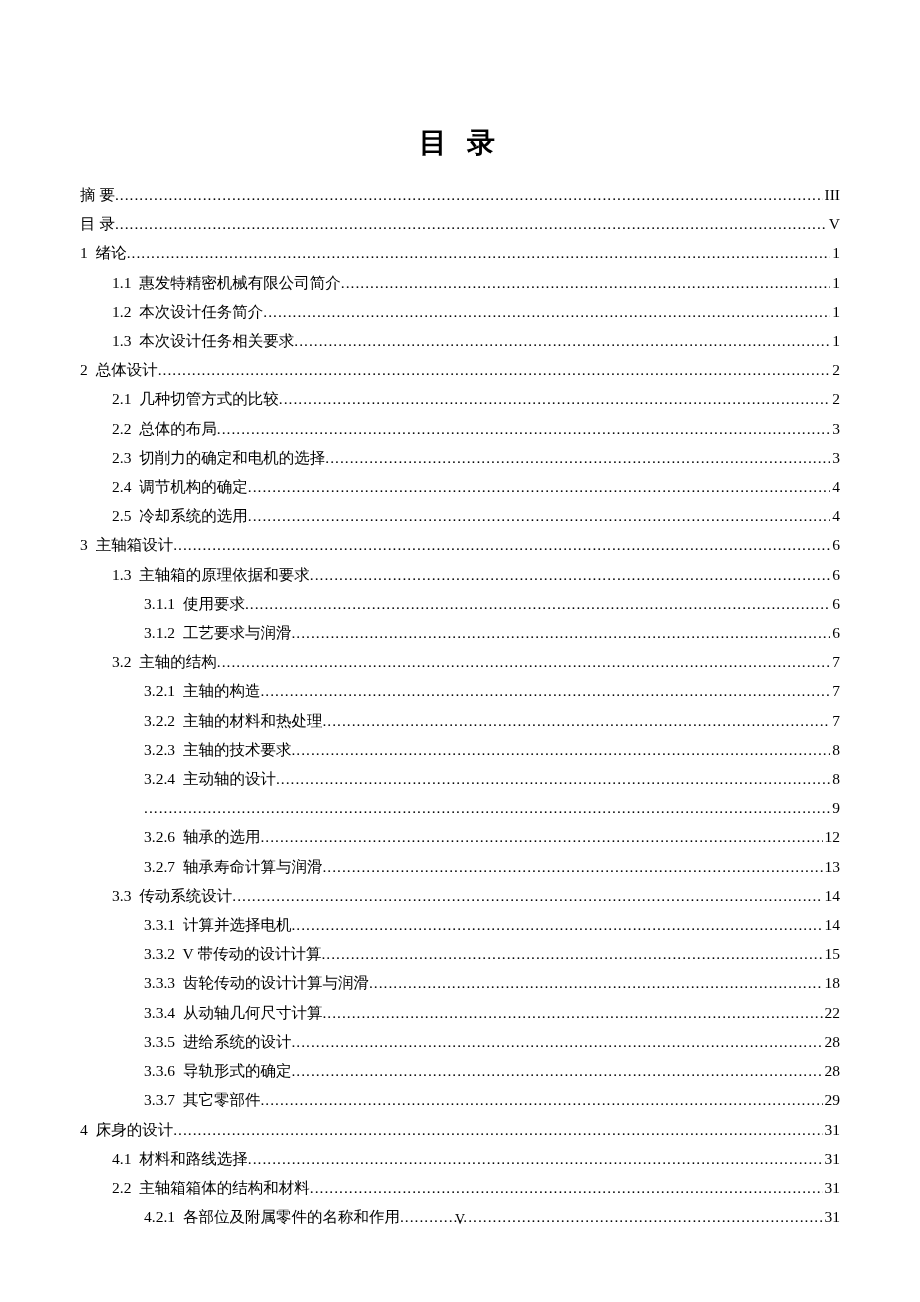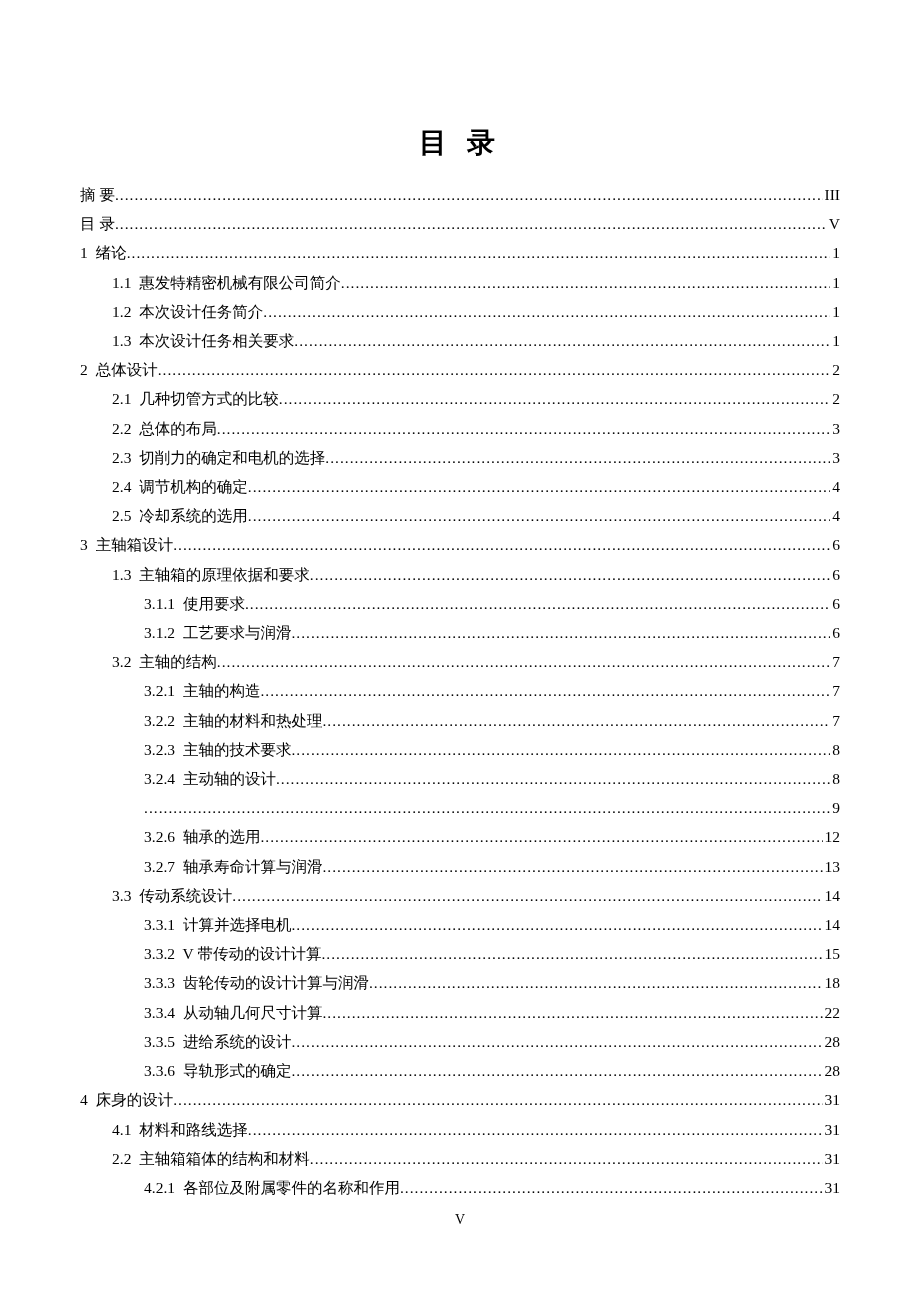--- a/index.html
+++ b/index.html
@@ -204,20 +204,26 @@
         <span> </span>
         <span class="toc-dots"></span>
         <span class="toc-page">28</span>
       </div>
       <div class="toc-line lvl2">
         <span class="toc-label"><span class="num">3.3.6</span> <span>导轨形式的确定</span></span>
         <span> </span>
         <span class="toc-dots"></span>
         <span class="toc-page">28</span>
       </div>
+      <div class="toc-line lvl2">
+        <span class="toc-label"><span class="num">3.3.7</span> <span>其它零部件</span></span>
+        <span> </span>
+        <span class="toc-dots"></span>
+        <span class="toc-page">29</span>
+      </div>
       <div class="toc-line lvl0">
         <span class="toc-label"><span class="num">4</span> <span>床身的设计</span></span>
         <span> </span>
         <span class="toc-dots"></span>
         <span class="toc-page">31</span>
       </div>
       <div class="toc-line lvl1">
         <span class="toc-label"><span class="num">4.1</span> <span>材料和路线选择</span></span>
         <span> </span>
         <span class="toc-dots"></span>

